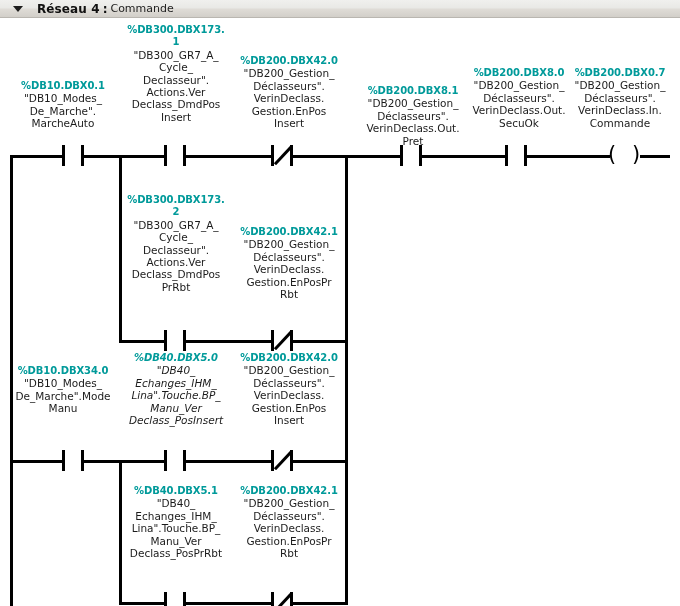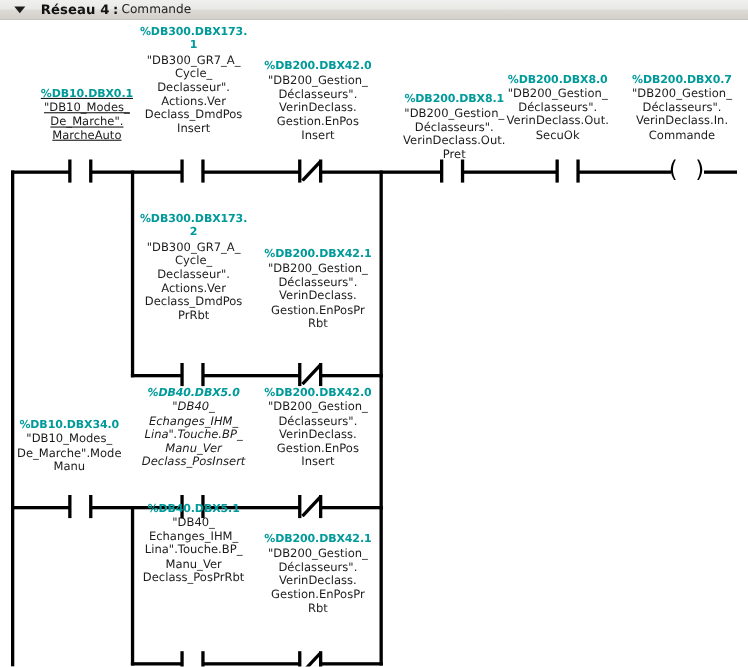--- a/index.html
+++ b/index.html
@@ -153,65 +153,65 @@
     <div class="bar br"></div>
   </div>
   <div class="w h" style="left:185px;top:583px;width:88px;"></div>
   <div class="contact" style="left:271px;top:573px;">
     <div class="bar bl"></div>
     <div class="bar br"></div>
     <div class="slash"></div>
   </div>
   <div class="w h" style="left:292px;top:583px;width:56px;"></div>
 
-  <div class="lbl" style="left:24px;top:61px;width:110px;text-decoration:underline;">
+  <div class="lbl" style="left:8px;top:61px;width:110px;">
     <span class="addr">%DB10.DBX0.1</span>
     <span class="sym">"DB10_Modes_<br>De_Marche".<br>MarcheAuto</span>
   </div>
   <div class="lbl" style="left:121px;top:5px;width:110px;">
     <span class="addr">%DB300.DBX173.<br>1</span>
     <span class="sym">"DB300_GR7_A_<br>Cycle_<br>Declasseur".<br>Actions.Ver<br>Declass_DmdPos<br>Insert</span>
   </div>
   <div class="lbl" style="left:230px;top:36px;width:118px;">
     <span class="addr">%DB200.DBX42.0</span>
     <span class="sym">"DB200_Gestion_<br>Déclasseurs".<br>VerinDeclass.<br>Gestion.EnPos<br>Insert</span>
   </div>
   <div class="lbl" style="left:352px;top:66px;width:122px;">
     <span class="addr">%DB200.DBX8.1</span>
     <span class="sym">"DB200_Gestion_<br>Déclasseurs".<br>VerinDeclass.Out.<br>Pret</span>
   </div>
-  <div class="lbl" style="left:446px;top:48px;width:122px;">
+  <div class="lbl" style="left:458px;top:48px;width:122px;">
     <span class="addr">%DB200.DBX8.0</span>
     <span class="sym">"DB200_Gestion_<br>Déclasseurs".<br>VerinDeclass.Out.<br>SecuOk</span>
   </div>
   <div class="lbl" style="left:560px;top:48px;width:120px;text-align:center;">
     <span class="addr">%DB200.DBX0.7</span>
     <span class="sym">"DB200_Gestion_<br>Déclasseurs".<br>VerinDeclass.In.<br>Commande</span>
   </div>
   <div class="lbl" style="left:121px;top:175px;width:110px;">
     <span class="addr">%DB300.DBX173.<br>2</span>
     <span class="sym">"DB300_GR7_A_<br>Cycle_<br>Declasseur".<br>Actions.Ver<br>Declass_DmdPos<br>PrRbt</span>
   </div>
   <div class="lbl" style="left:230px;top:207px;width:118px;">
     <span class="addr">%DB200.DBX42.1</span>
     <span class="sym">"DB200_Gestion_<br>Déclasseurs".<br>VerinDeclass.<br>Gestion.EnPosPr<br>Rbt</span>
   </div>
-  <div class="lbl" style="left:6px;top:346px;width:114px;margin-top:16px;">
+  <div class="lbl" style="left:6px;top:346px;width:114px;">
     <span class="addr">%DB10.DBX34.0</span>
     <span class="sym">"DB10_Modes_<br>De_Marche".Mode<br>Manu</span>
   </div>
   <div class="lbl" style="left:117px;top:333px;width:118px;font-style:italic;">
     <span class="addr">%DB40.DBX5.0</span>
     <span class="sym">"DB40_<br>Echanges_IHM_<br>Lina".Touche.BP_<br>Manu_Ver<br>Declass_PosInsert</span>
   </div>
   <div class="lbl" style="left:230px;top:333px;width:118px;">
     <span class="addr">%DB200.DBX42.0</span>
     <span class="sym">"DB200_Gestion_<br>Déclasseurs".<br>VerinDeclass.<br>Gestion.EnPos<br>Insert</span>
   </div>
-  <div class="lbl" style="left:117px;top:438px;width:118px;">
+  <div class="lbl" style="left:117px;top:466px;width:118px;">
     <span class="addr">%DB40.DBX5.1</span>
     <span class="sym">"DB40_<br>Echanges_IHM_<br>Lina".Touche.BP_<br>Manu_Ver<br>Declass_PosPrRbt</span>
   </div>
   <div class="lbl" style="left:230px;top:466px;width:118px;">
     <span class="addr">%DB200.DBX42.1</span>
     <span class="sym">"DB200_Gestion_<br>Déclasseurs".<br>VerinDeclass.<br>Gestion.EnPosPr<br>Rbt</span>
   </div>
 
 </div>
 

